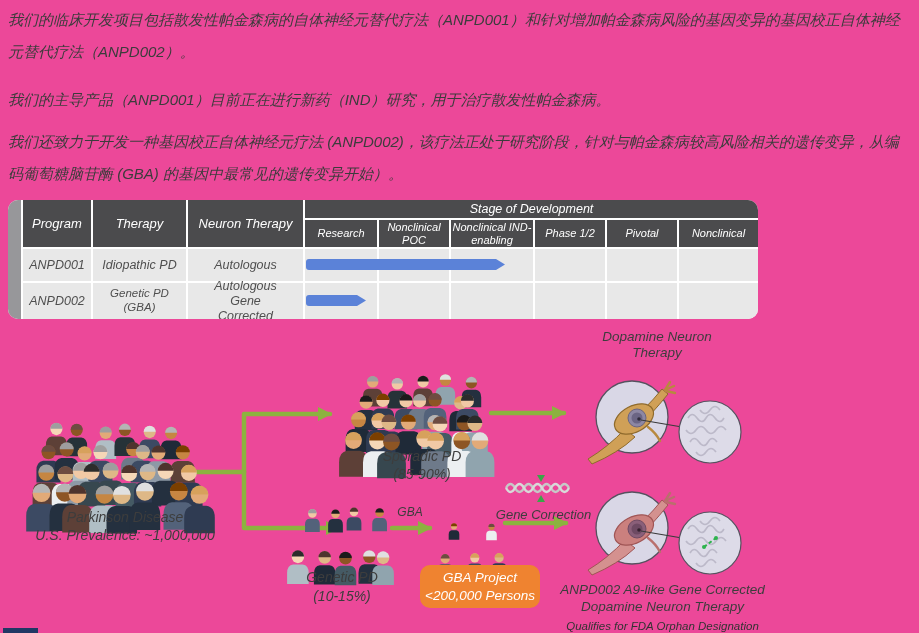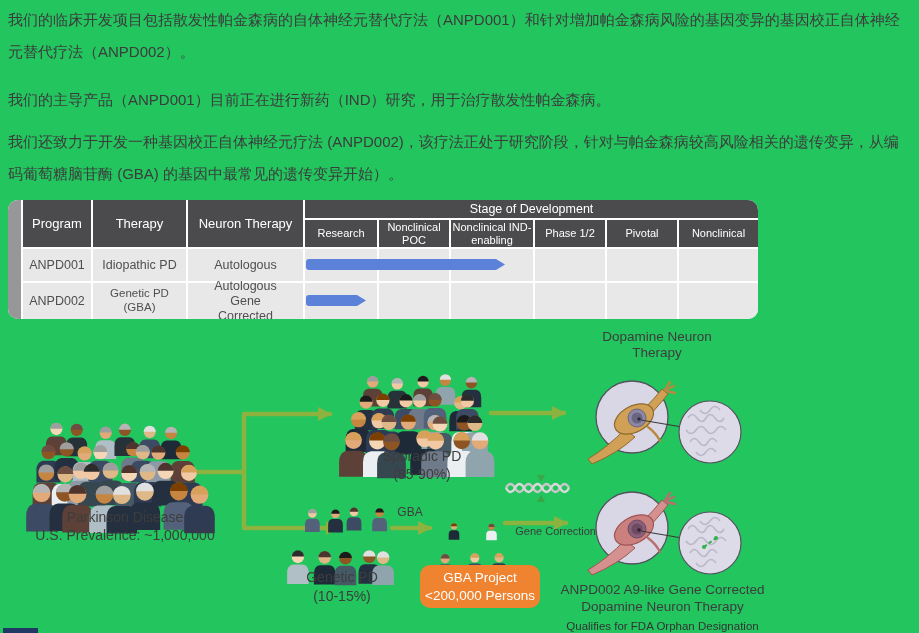--- a/index.html
+++ b/index.html
@@ -1,17 +1,17 @@
 <!DOCTYPE html>
 <html><head>
 <meta charset="utf-8">
 <style>
   * { margin:0; padding:0; box-sizing:border-box; }
   body { background:#fff; font-family:"Liberation Sans", sans-serif; }
-  .canvas { position:relative; width:919px; height:633px; background:#22c55e; overflow:hidden; }
+  .canvas { position:relative; width:919px; height:633px; background:#ec4899; overflow:hidden;font-style:italic; }
 
   
   .para { position:absolute; left:8px; width:903px; font-size:15px; line-height:32px; color:#3c3c3c; }
   .p1 { top:4px; }
   .p2 { top:84px; }
   .p3 { top:126px; }
 
   
   .ptable { position:absolute; left:8px; top:200px; width:750px; height:119px;
             display:grid;
@@ -32,21 +32,21 @@
   .parrow1 { left:298px; top:59px; }
   .parrow2 { left:298px; top:95px; }
 
   
   .diagram { position:absolute; left:0; top:325px; width:919px; height:308px; }
   .dg-label { position:absolute; text-align:center; color:#3d3d3d; }
   .lab-parkinson { left:25px; top:183px; width:200px; font-size:14px; line-height:18px; }
   .lab-sporadic  { left:352px; top:122px; width:140px; font-size:14px; line-height:18px; }
   .lab-genetic   { left:272px; top:243px; width:140px; font-size:14px; line-height:19px; }
   .lab-gba       { left:380px; top:180px; width:60px; font-size:12px;text-align:center; }
-  .lab-genecorr  { left:491px; top:200px; width:105px; font-size:11px;text-align:right; }
+  .lab-genecorr  { left:491px; top:182px; width:105px; font-size:13px; }
   .lab-anpd001   { left:577px; top:4px;  width:160px; font-size:13.5px; line-height:16px; }
   .lab-anpd002   { left:550px; top:257px; width:225px; font-size:13.5px; line-height:16.5px; }
   .lab-anpd002 .note { font-size:11.5px; margin-top:3px; color:#333; }
   .gba-box { position:absolute; left:420px; top:240px; width:120px; height:43px;
              background:#ef8330; border-radius:10px; color:#ffffff; text-align:center;
              font-size:13.5px; line-height:18px; padding-top:4px; }
   .crowd { position:absolute; }
   .crowd-main     { left:32px;  top:70px;  width:170px; height:102px; }
   .crowd-sporadic { left:352px; top:24px;  width:135px; height:96px; }
   .crowd-genetic  { left:297px; top:163px; width:92px;  height:72px; }

